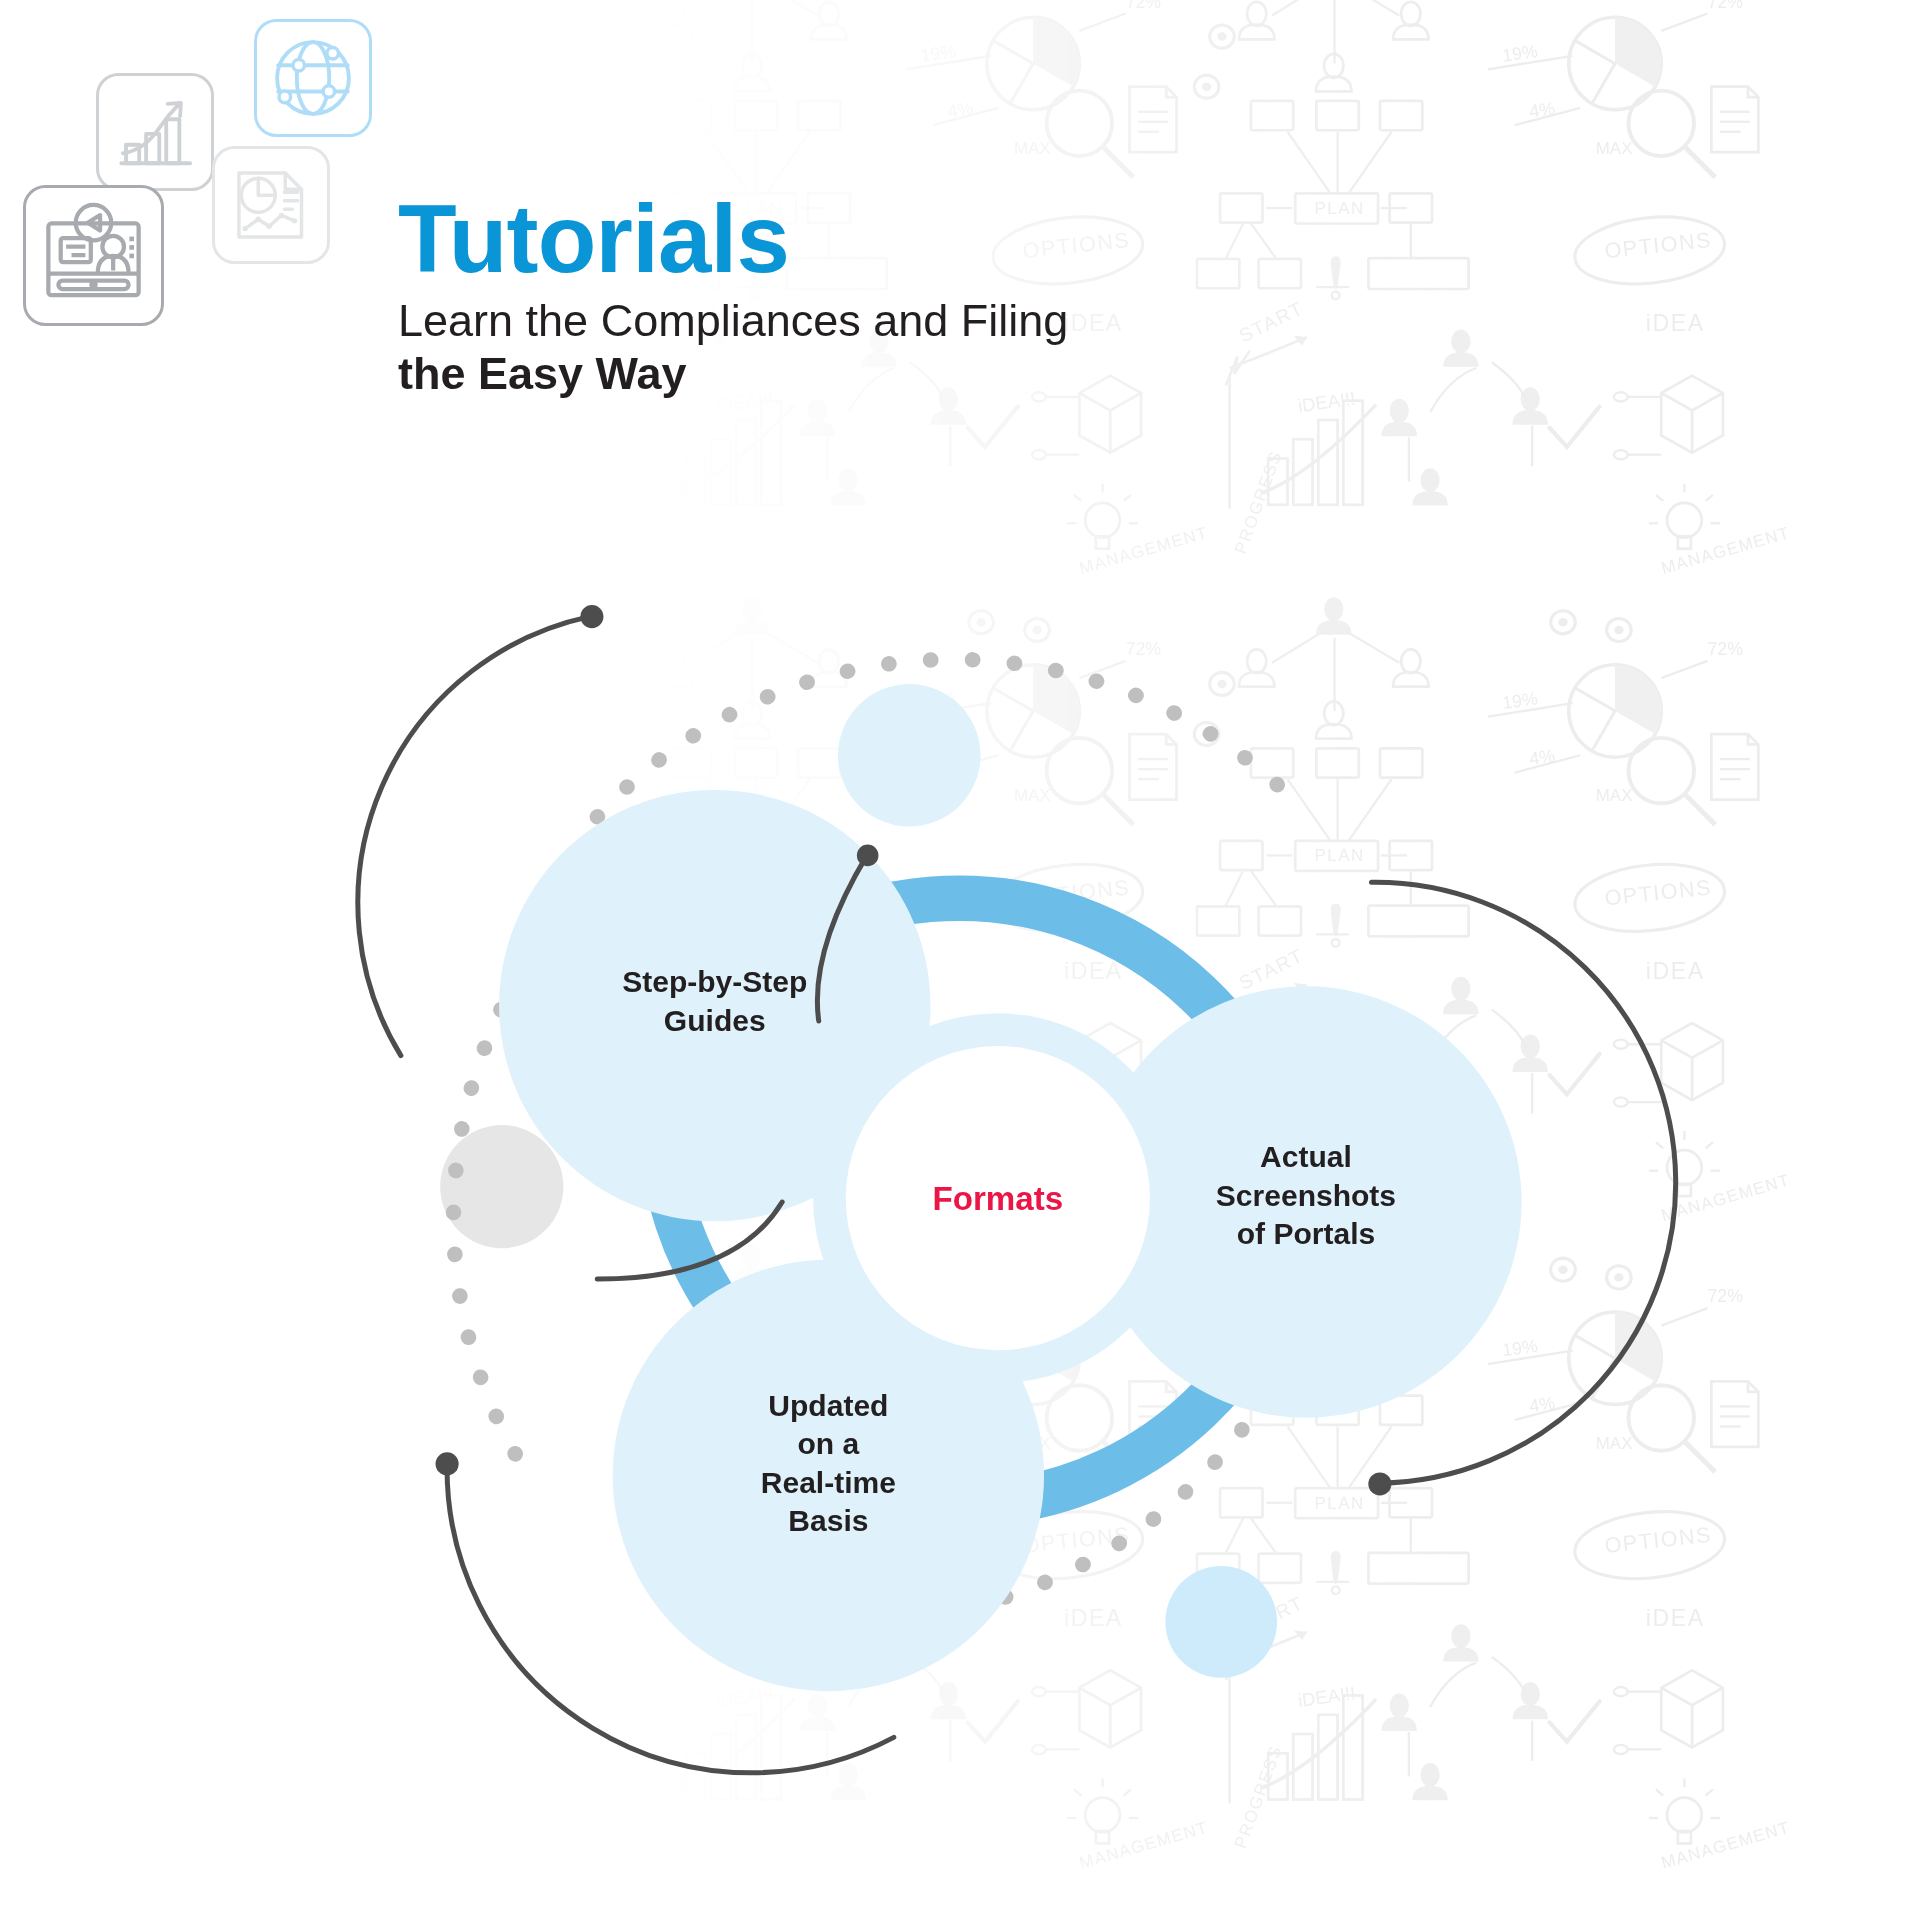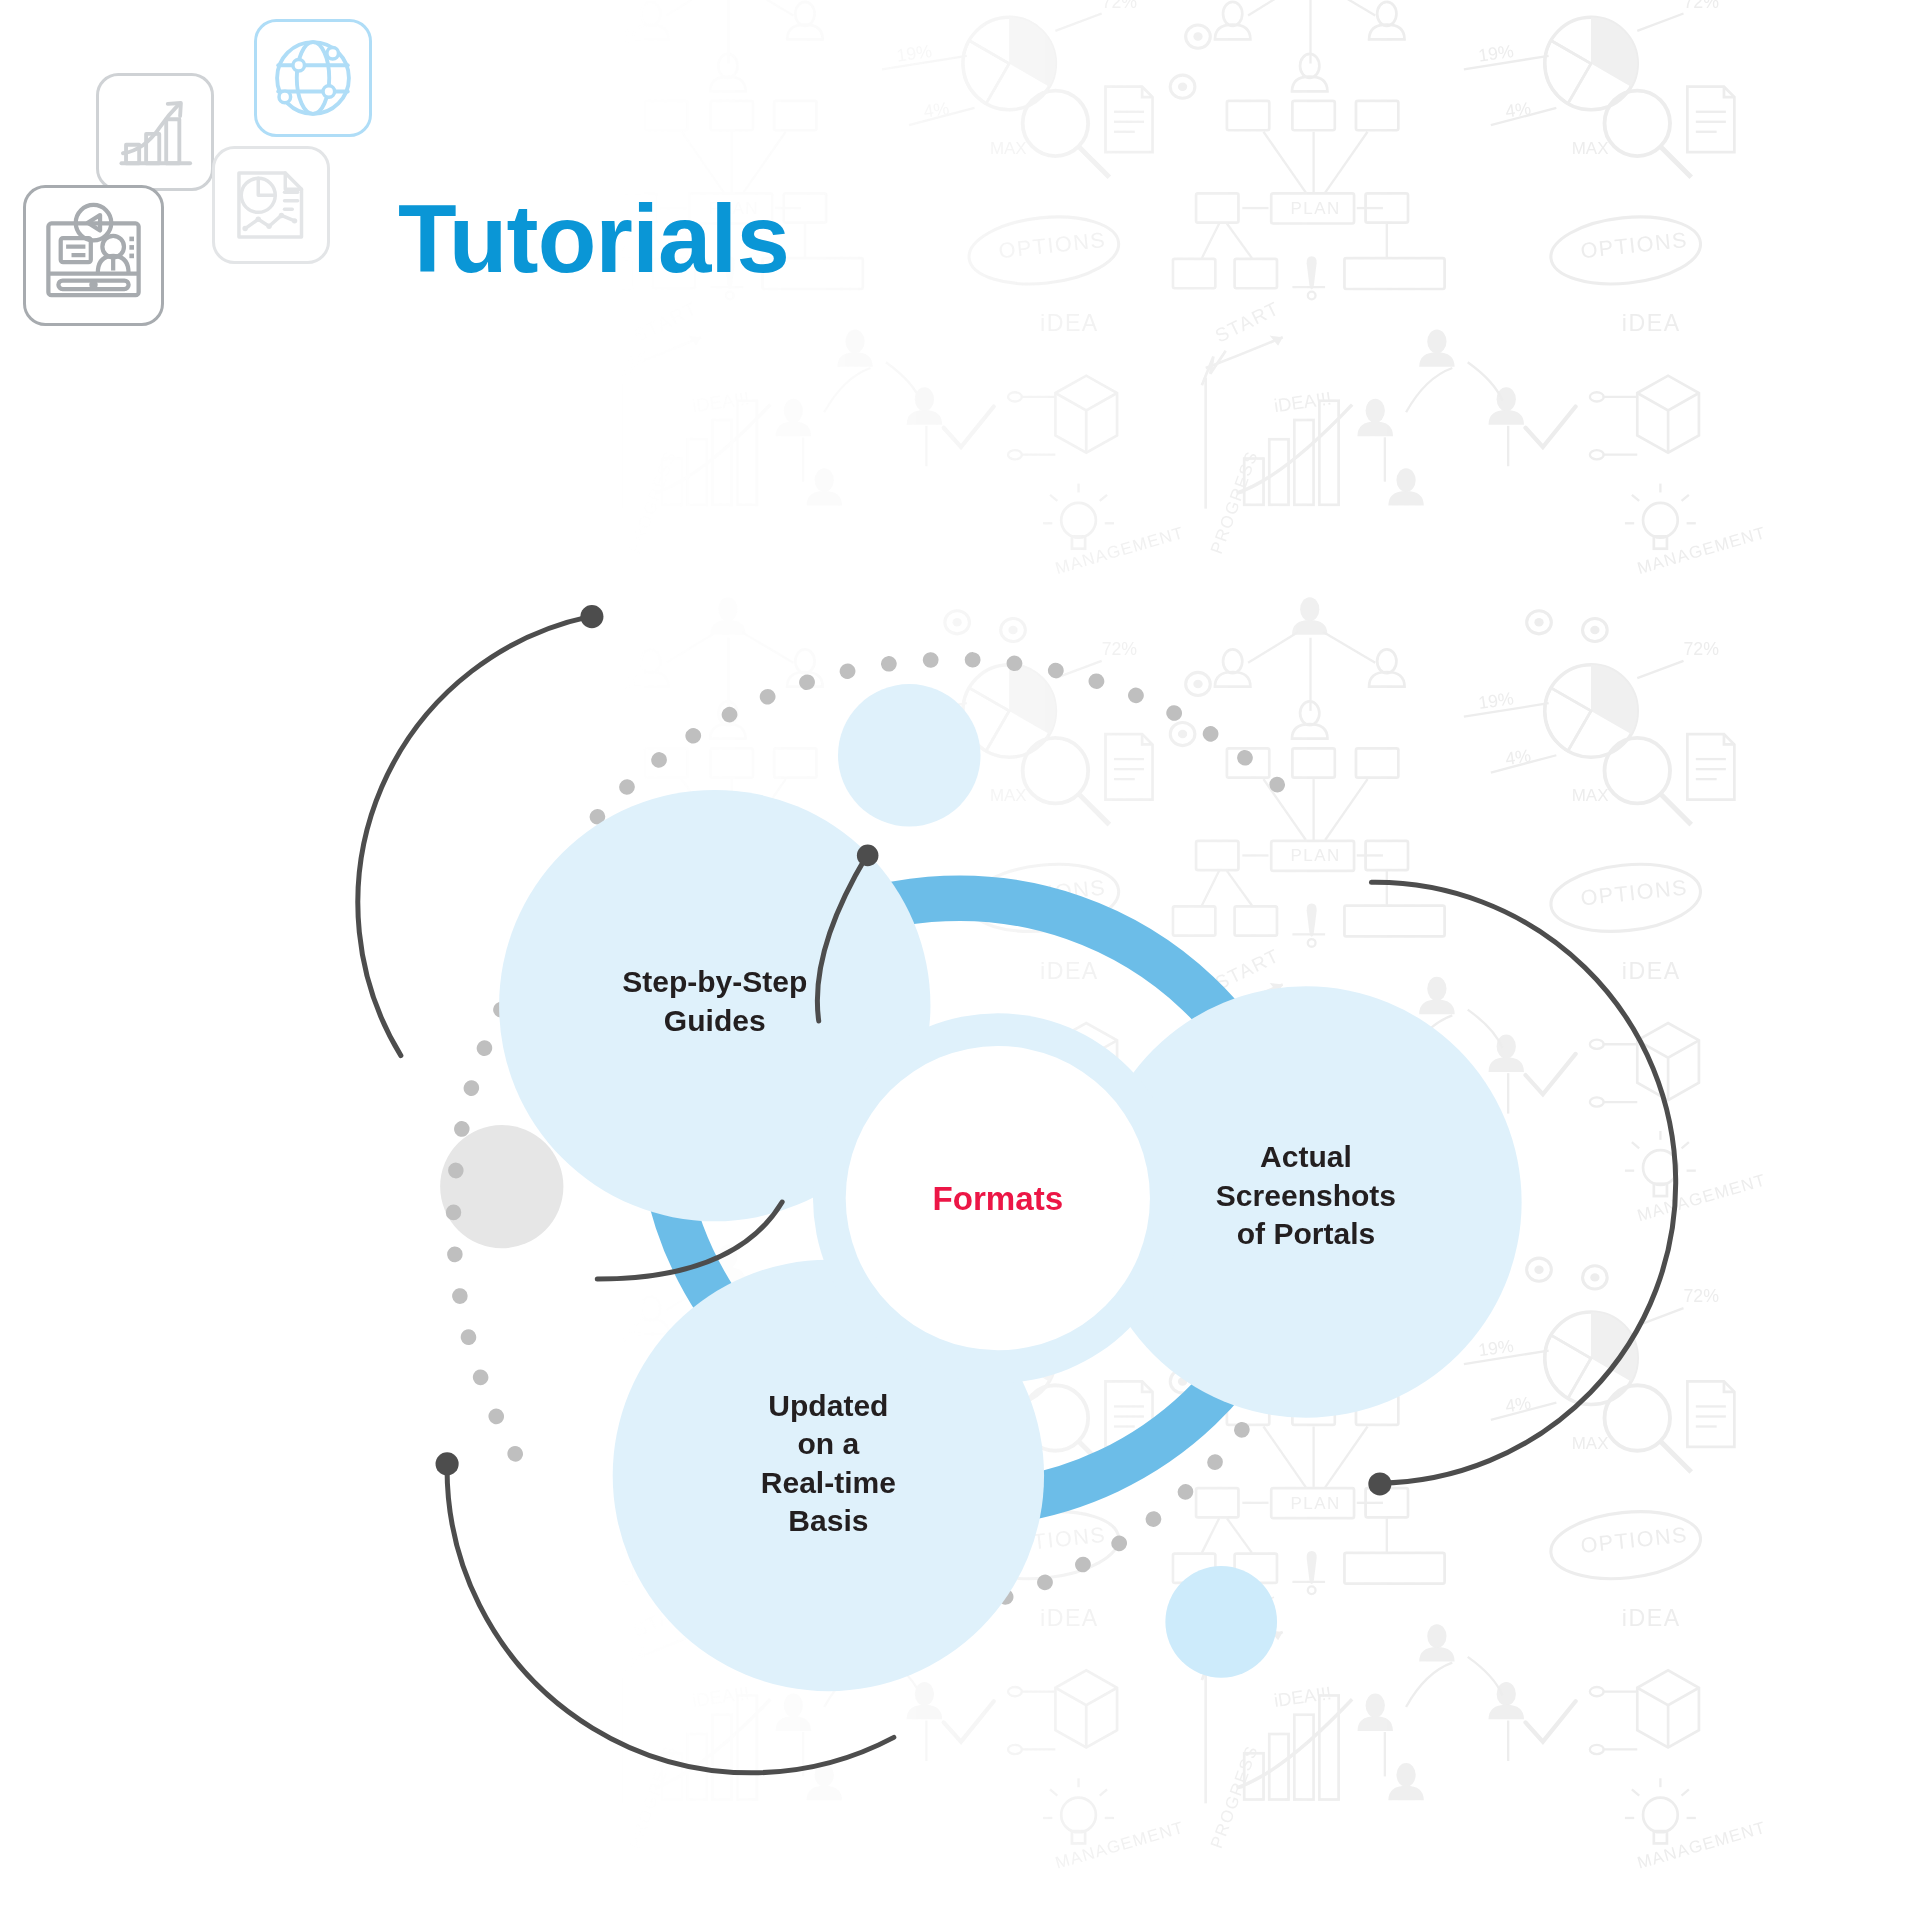--- a/index.html
+++ b/index.html
@@ -3,21 +3,21 @@
 <meta charset="utf-8">
 <style>
   html,body{margin:0;padding:0;}
   body{
     width:1927px;height:1927px;
     background:#ffffff;
     font-family:"Liberation Sans", sans-serif;
     overflow:hidden;
     position:relative;
   }
-  #stage{position:absolute;inset:0;width:1776px;height:1927px;}
+  #stage{position:absolute;inset:0;width:1776px;height:1927px;padding-left:24px;}
 
   
   .bg-doodle{
     position:absolute;top:0;right:0;width:1156px;height:1927px;
     pointer-events:none;
     -webkit-mask-image:linear-gradient(to right, rgba(0,0,0,0) 0%, rgba(0,0,0,0.25) 18%, rgba(0,0,0,0.8) 45%, rgba(0,0,0,1) 70%);
             mask-image:linear-gradient(to right, rgba(0,0,0,0) 0%, rgba(0,0,0,0.25) 18%, rgba(0,0,0,0.8) 45%, rgba(0,0,0,1) 70%);
   }
 
   
@@ -301,20 +301,24 @@
           <rect x="268" y="126" width="12" height="12"></rect>
           <rect x="268" y="148" width="12" height="12"></rect>
           <rect x="268" y="170" width="12" height="12"></rect>
         </g>
       </svg>
     </div>
   </div>
 
   <div class="header">
     <h1 class="title">Tutorials</h1>
+    <p class="subtitle">
+      <span>Learn the Compliances and Filing</span>
+      <span class="bold">the Easy Way</span>
+    </p>
   </div>
 
   <div class="diagram">
     <svg viewBox="0 0 3700 3200" xmlns="http://www.w3.org/2000/svg">
 
       <circle cx="472" cy="1660" r="160" fill="#E6E6E6"></circle>
       <circle cx="1980" cy="2010" r="80" fill="#E6E6E6"></circle>
 
       <path d="M720 700 A1250 1250 0 0 1 2560 690" fill="none" stroke="#BFBFBF" stroke-width="40" stroke-linecap="round" stroke-dasharray="1 108"></path>
 

